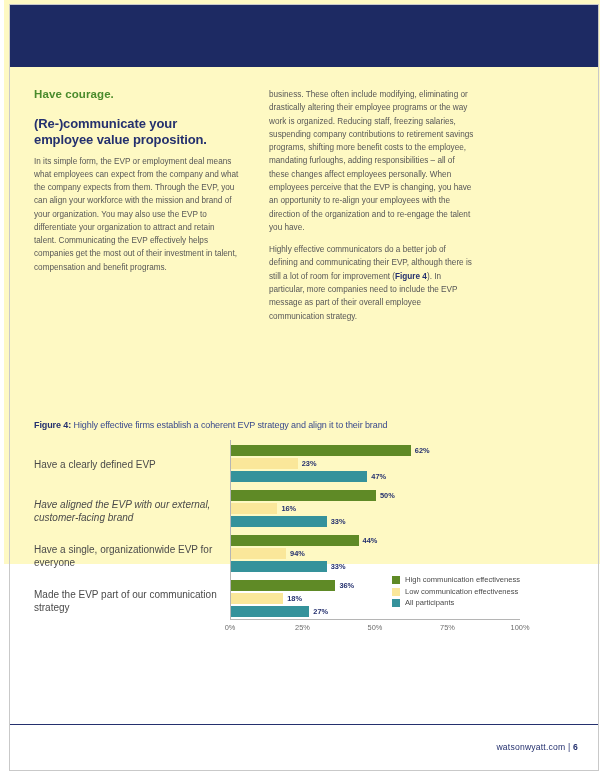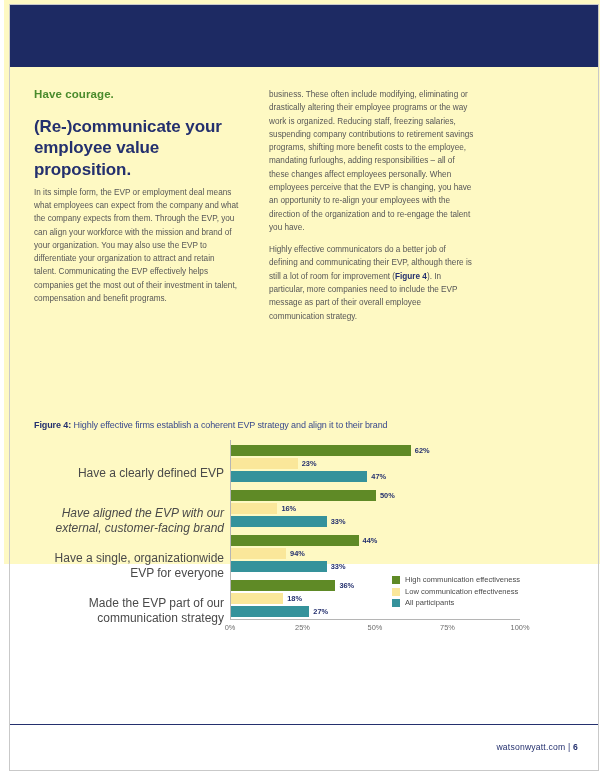--- a/index.html
+++ b/index.html
@@ -57,21 +57,21 @@
   }
 
   h2.section-head {
     font-size: 11.5px;
     font-weight: bold;
     color: #4a8b2c;
     margin: 0 0 7px 0;
     letter-spacing: 0.1px;
   }
   h3.sub-head {
-    font-size: 17px;
+    font-size: 13px;
     font-weight: bold;
     color: #24306e;
     margin: 16px 0 6px 0;
     line-height: 1.25;
     letter-spacing: -0.1px;
   }
   p.body-text {
     font-size: 8.2px;
     line-height: 1.62;
     color: #575757;
@@ -114,25 +114,23 @@
   .chart-labels {
     position: absolute;
     left: 0; top: 0;
     width: 190px;
     height: 180px;
   }
   .cat-label {
     position: absolute;
     right: 0;
     width: 190px;
-    text-align: right;
-    font-size: 12px;
+    font-size: 10px;
     color: #4a4a4a;
     line-height: 1.32;
-    margin-top: 8px;
   }
   .plot {
     position: absolute;
     left: 196px;
     top: 0;
     width: 290px;
     height: 180px;
     border-left: 1px solid #b5b5b5;
     border-bottom: 1px solid #b5b5b5;
     box-sizing: border-box;

